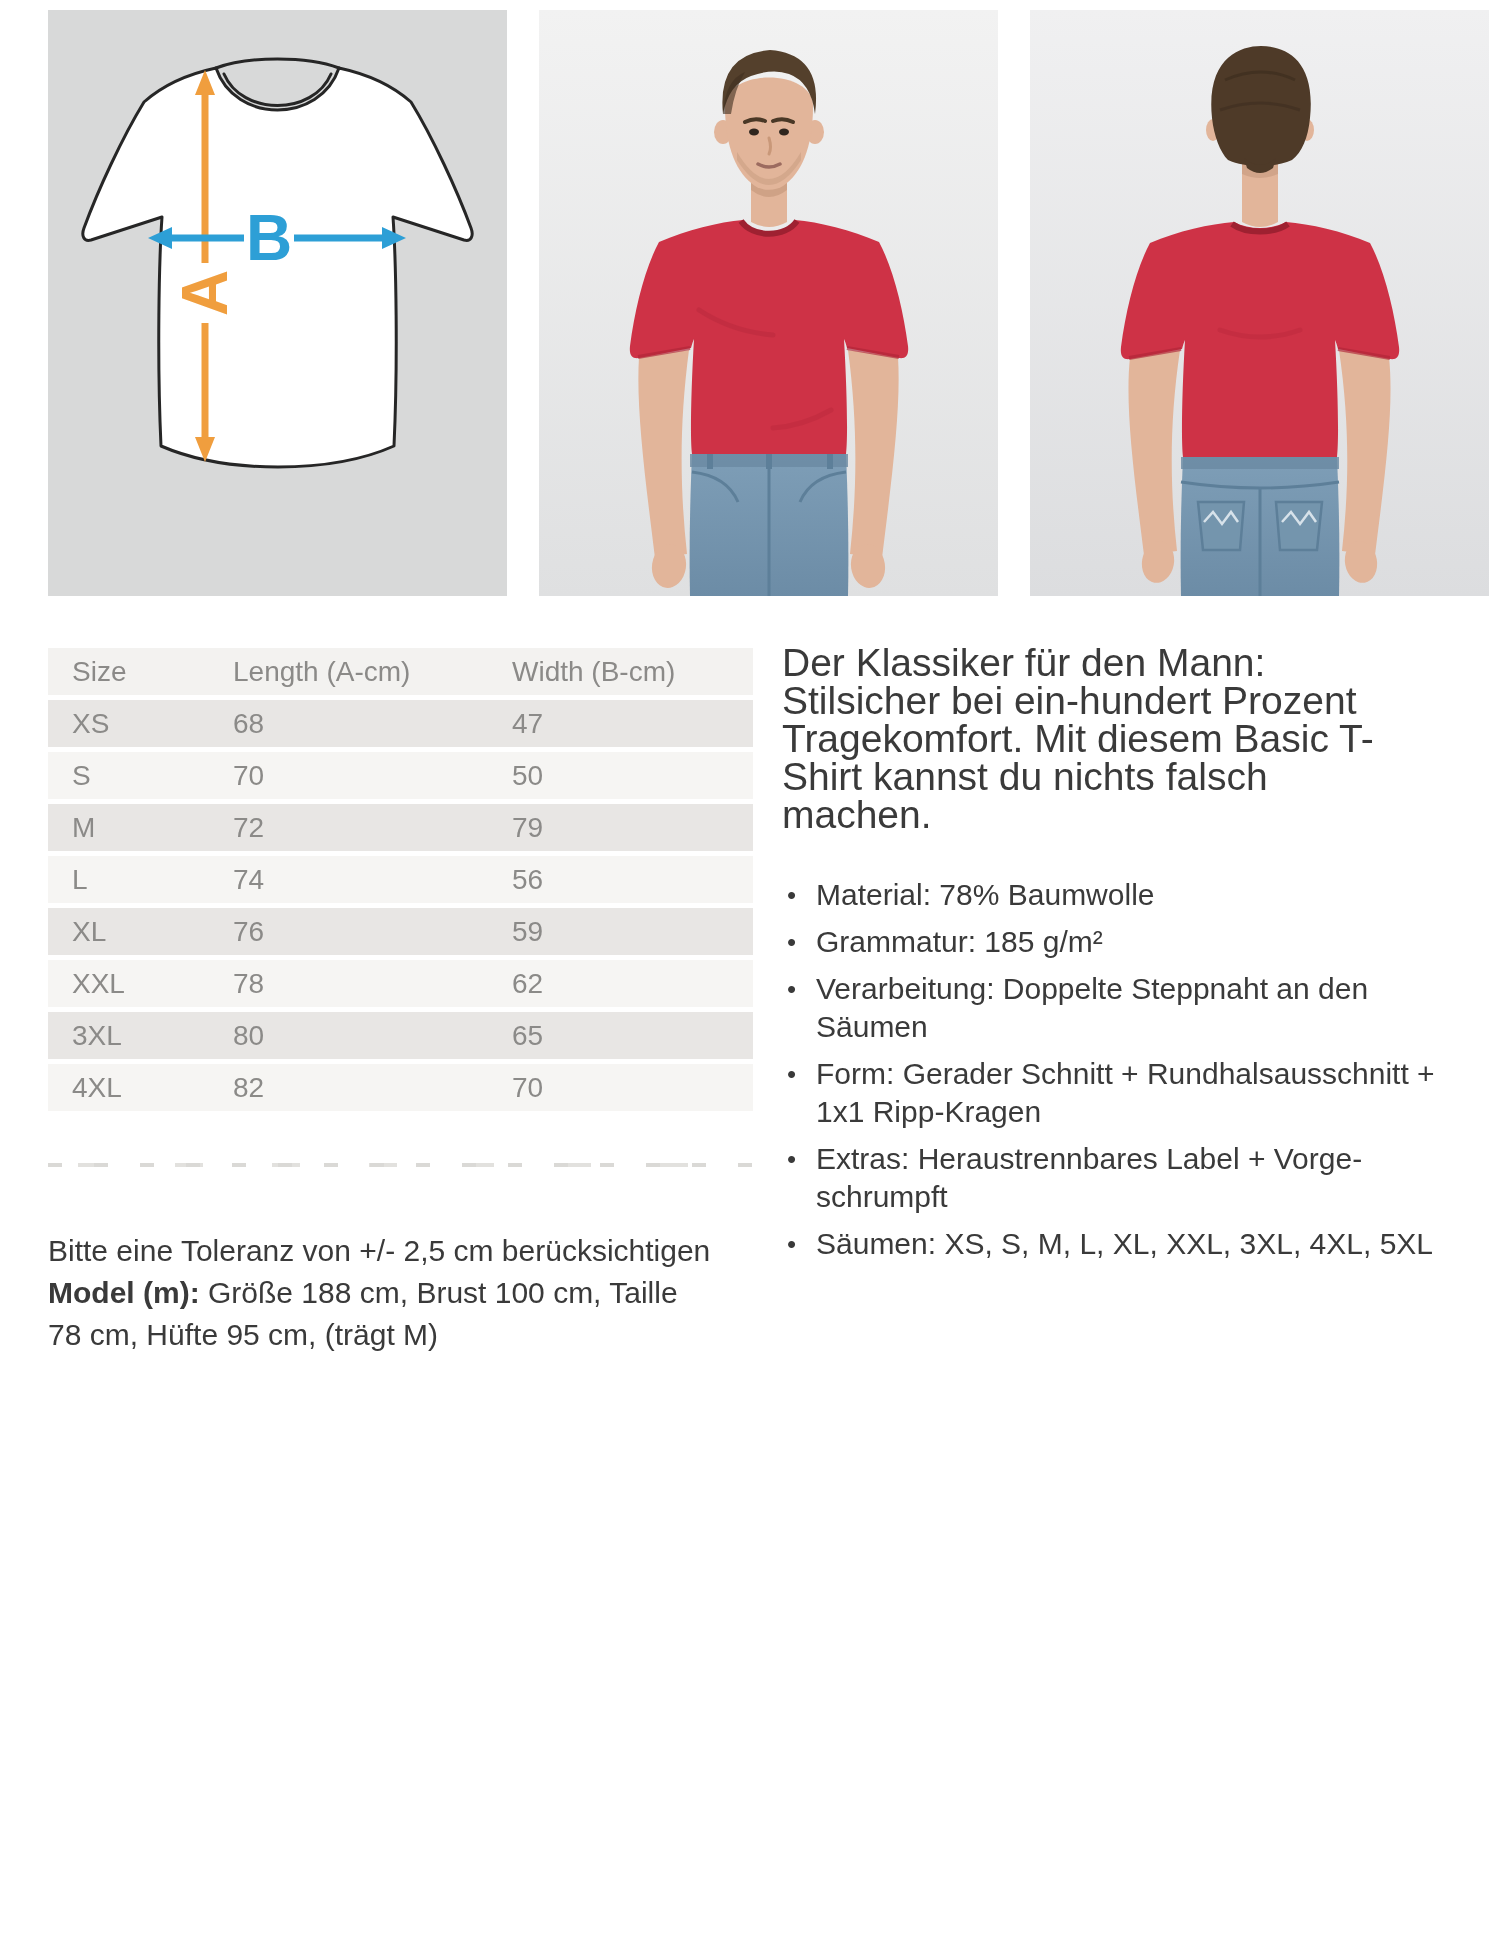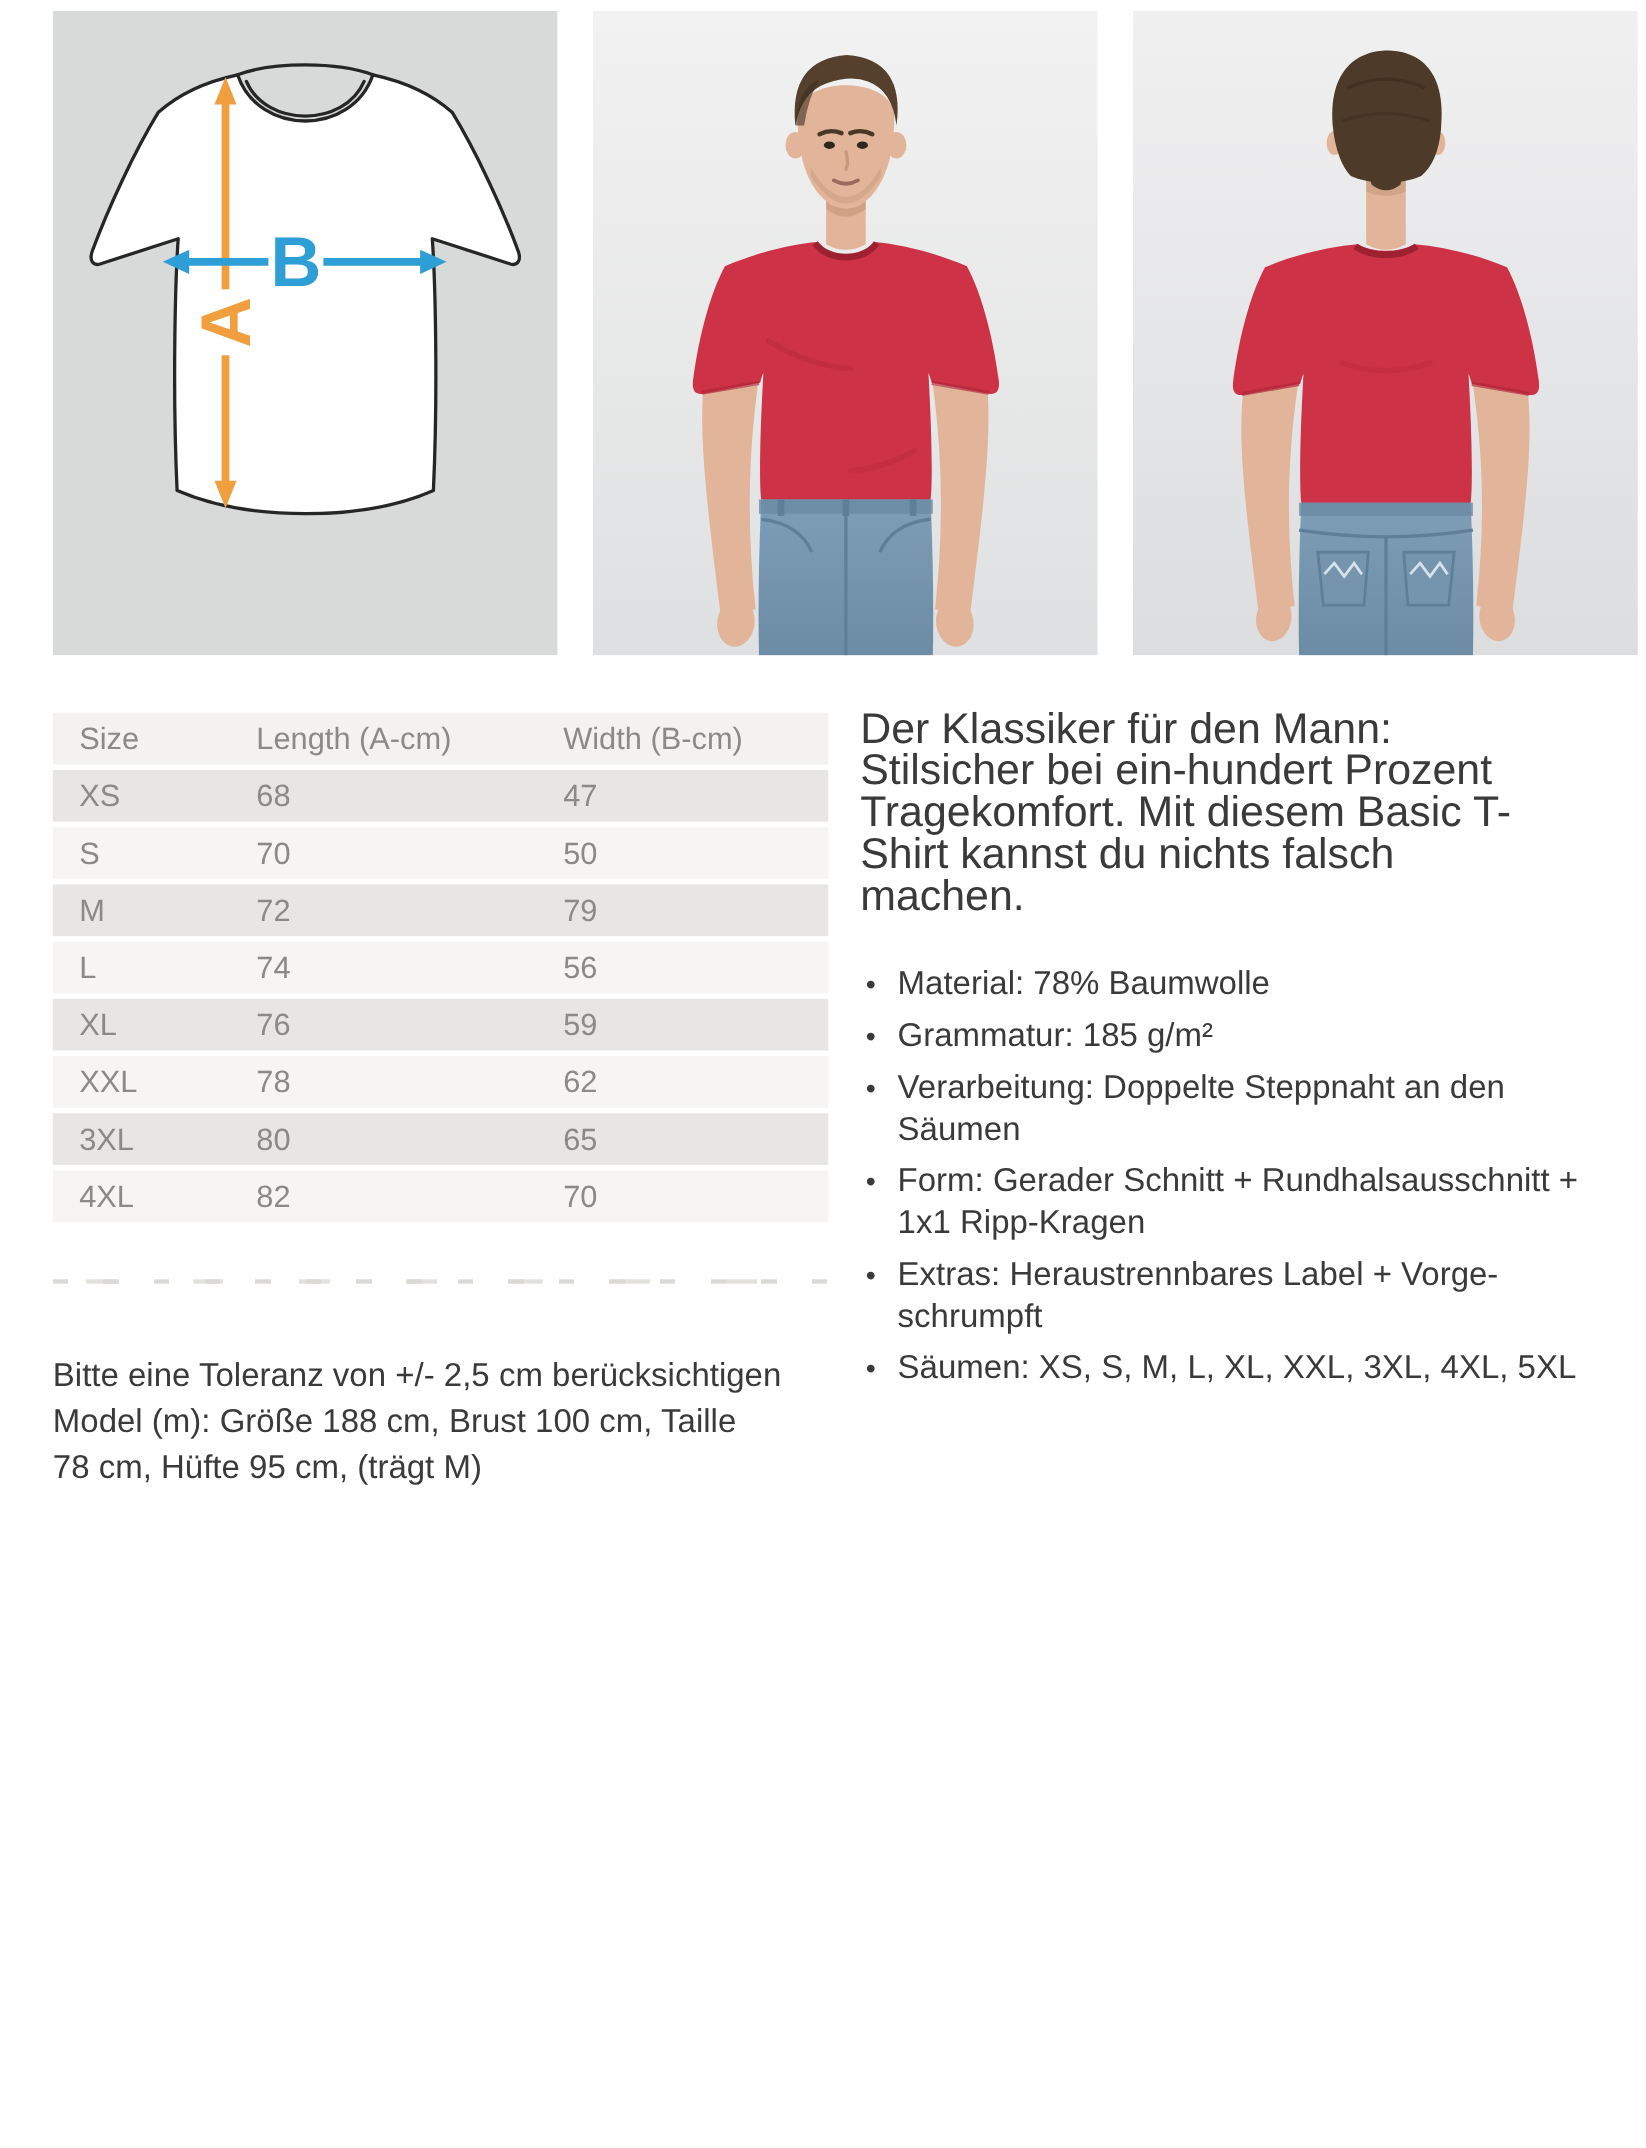--- a/index.html
+++ b/index.html
@@ -52,21 +52,21 @@
   
   .desc{position:absolute;left:782px;top:644px;width:668px;}
   .desc-intro{width:632px;font-size:39px;line-height:38px;color:var(--body_text);margin:0 0 42px 0;}
   .desc-bullets{list-style:none;width:660px;}
   .desc-bullets li{display:flex;align-items:flex-start;font-size:30px;line-height:38px;margin-bottom:9px;}
   .bullet{flex:0 0 34px;padding-left:5px;font-size:26px;line-height:38px;color:var(--body_text);}
   .bullet-text{flex:1;}
 
   
   .notes{position:absolute;left:48px;top:1230px;width:745px;font-size:30px;line-height:42px;color:var(--body_text);}
-  .notes .model-label{font-weight:normal;}
+  .notes .model-label{font-weight:bold;}
 </style>
 </head>
 <body>
 
 <div class="page">
 
   <div class="figure fig-diagram">
     <svg viewBox="0 0 459 586">
       <rect x="0" y="0" width="459" height="586" fill="var(--diagram_bg,#d8d9d9)"></rect>
 

